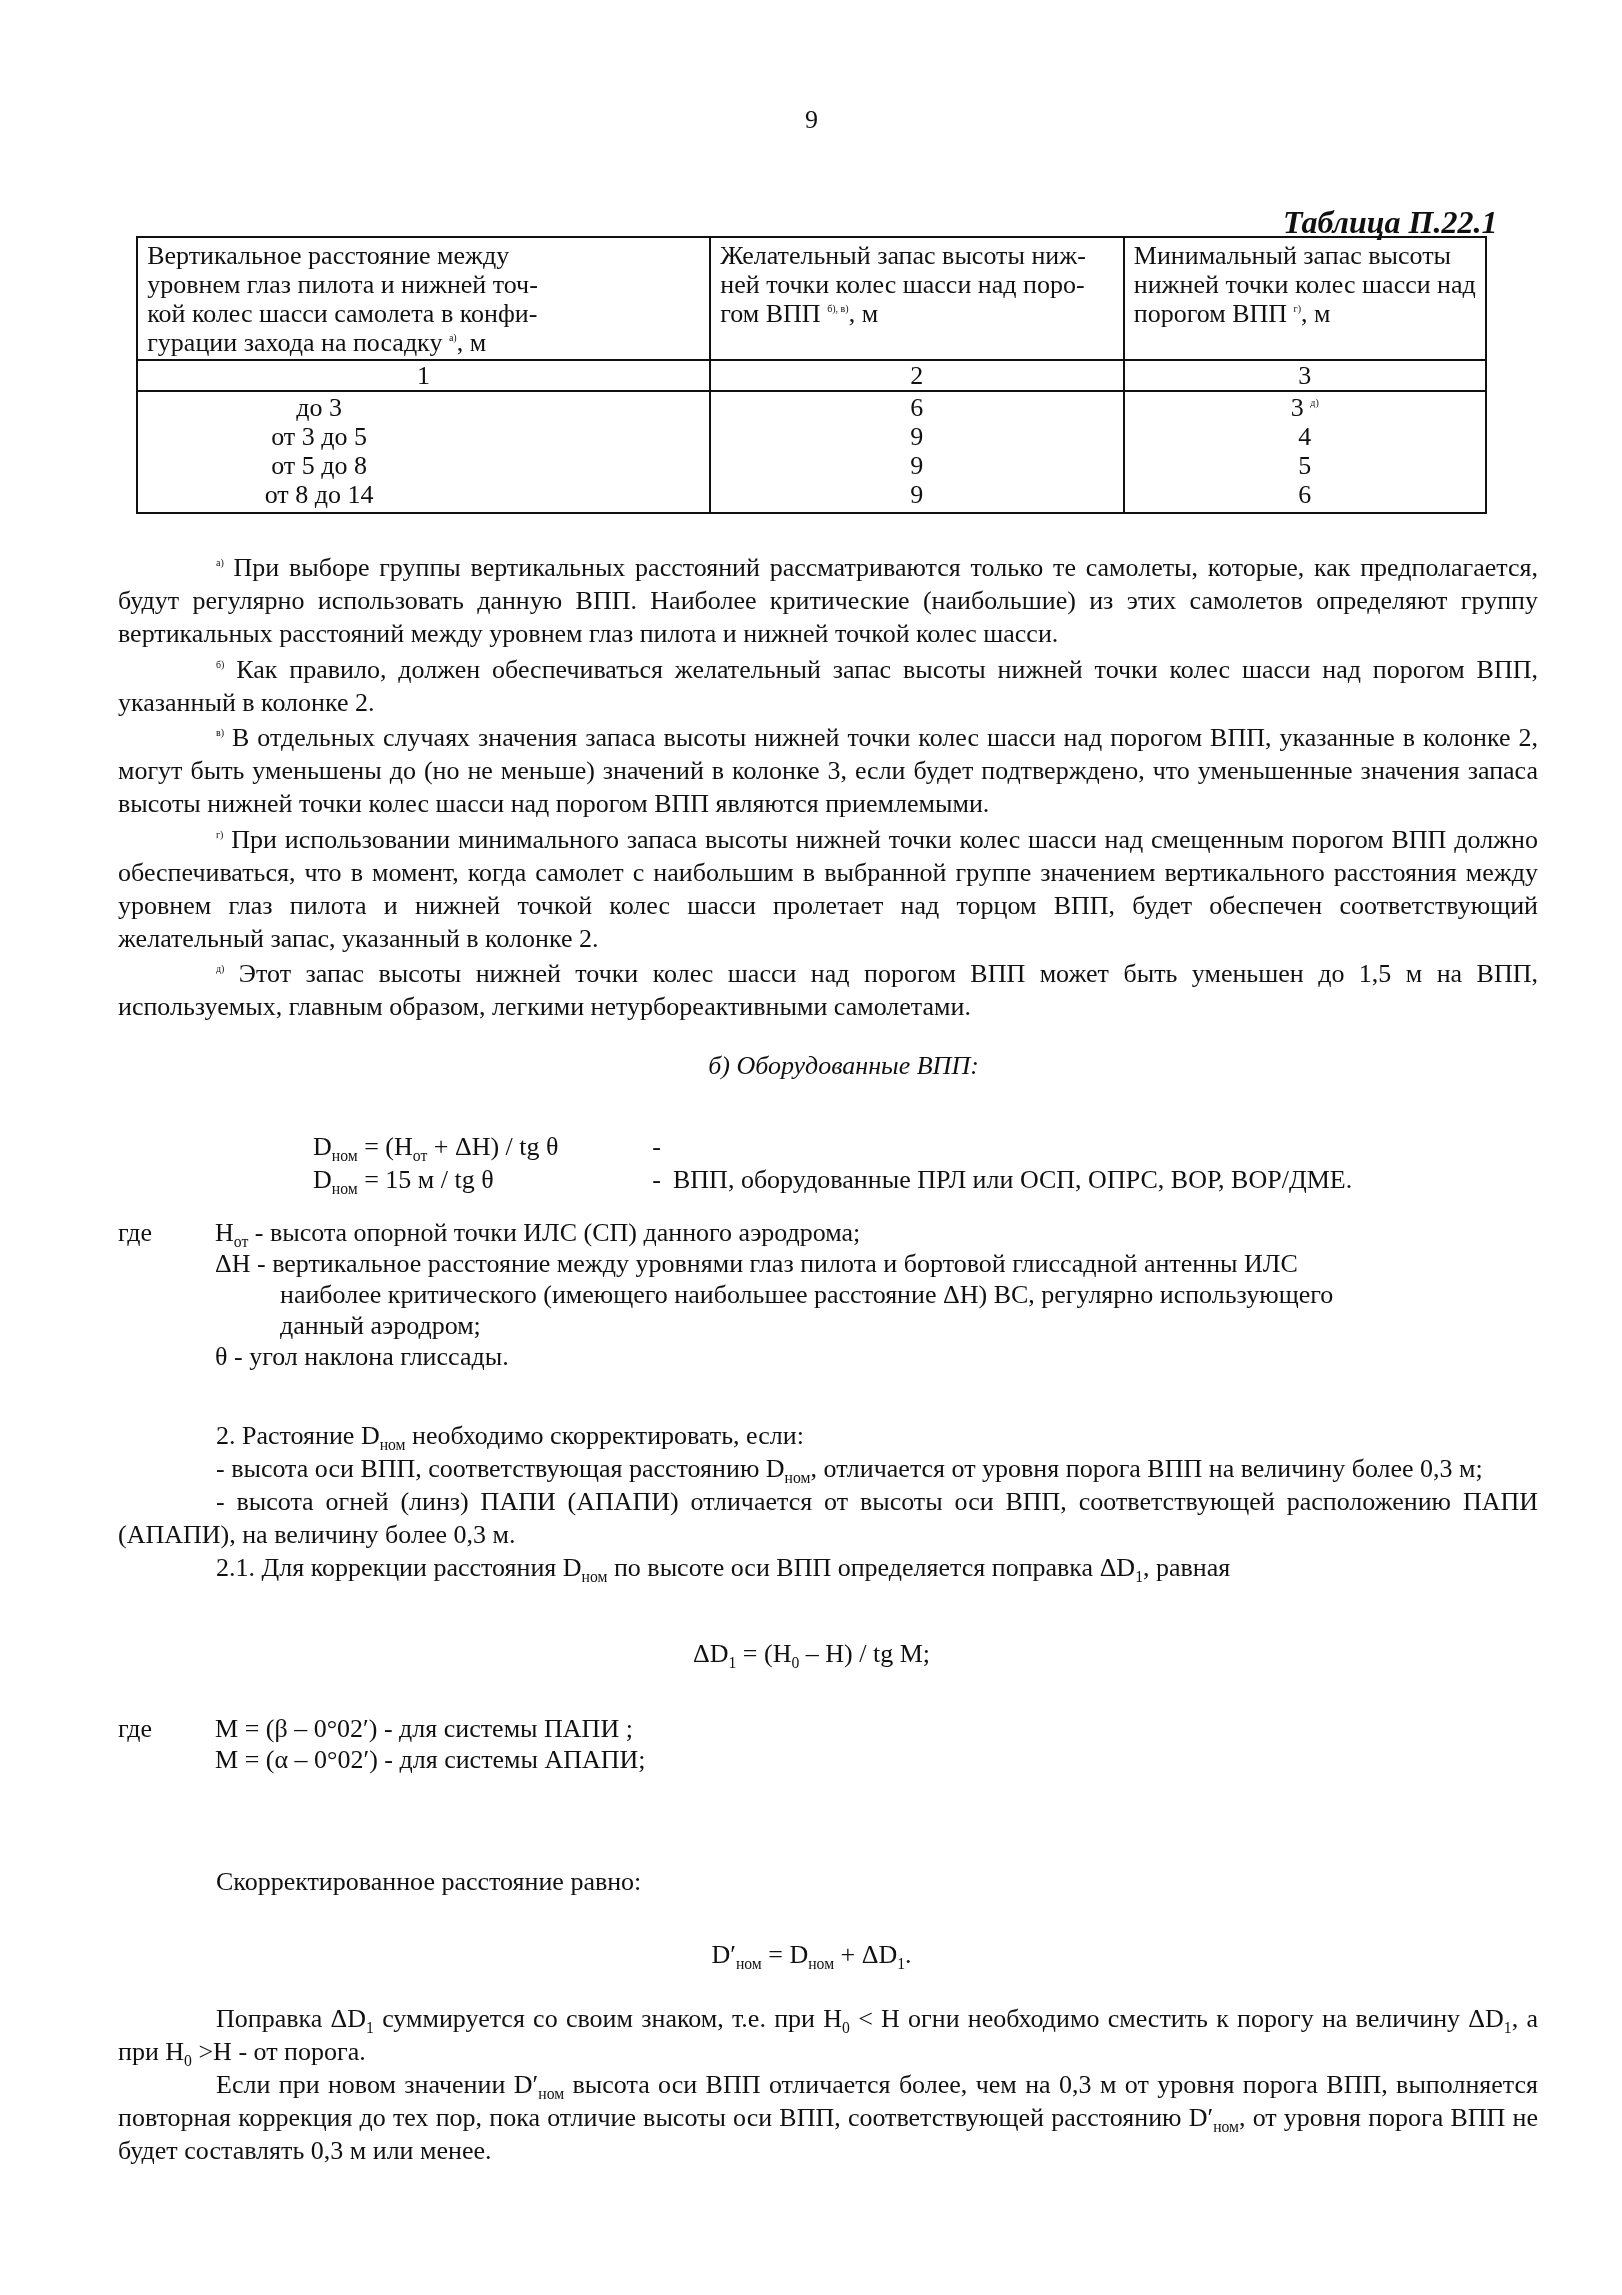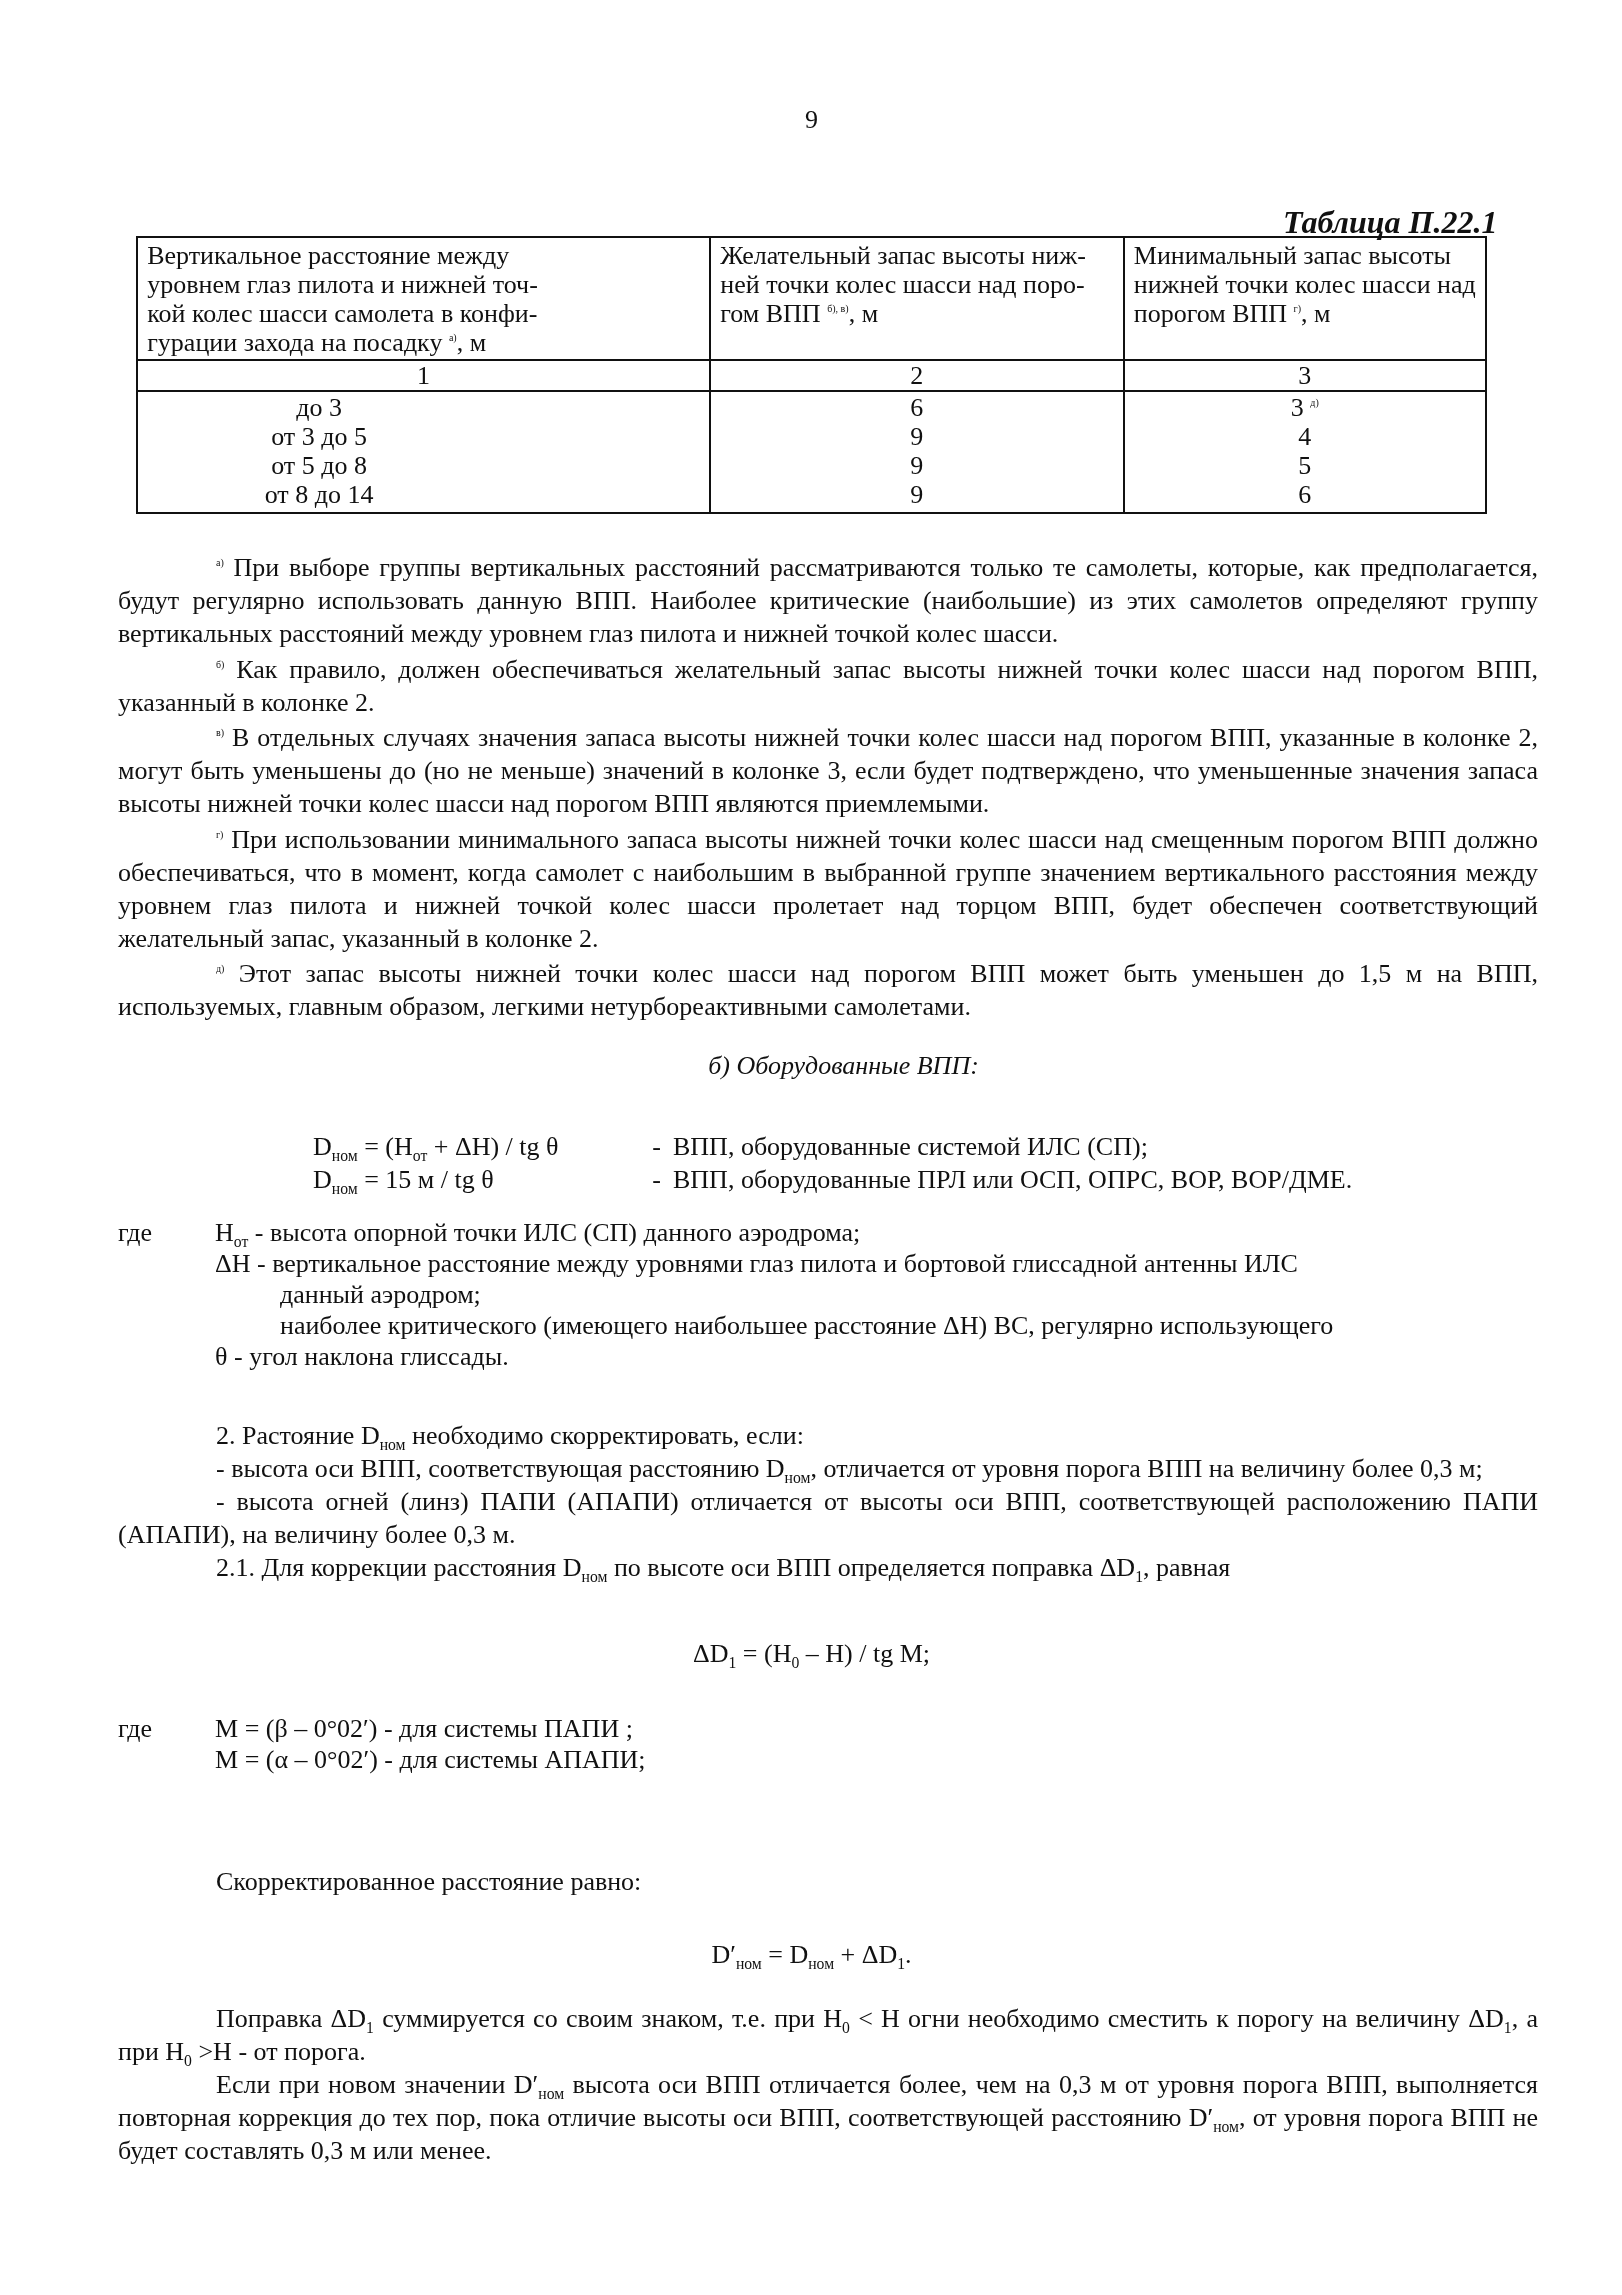--- a/index.html
+++ b/index.html
@@ -100,39 +100,38 @@
   <p><sup>г)</sup><span> При использовании минимального запаса высоты нижней точки колес шасси над смещенным порогом ВПП должно обеспечиваться, что в момент, когда самолет с наибольшим в выбранной группе значением вертикального расстояния между уровнем глаз пилота и нижней точкой колес шасси пролетает над торцом ВПП, будет обеспечен соответствующий желательный запас, указанный в колонке 2.</span></p>
   <p><sup>д)</sup><span> Этот запас высоты нижней точки колес шасси над порогом ВПП может быть уменьшен до 1,5 м на ВПП, используемых, главным образом, легкими нетурбореактивными самолетами.</span></p>
 </div>
 
 <div class="subheading">б) Оборудованные ВПП:</div>
 
 <div class="formula-block" style="top:1114px">
   <div class="formula-row">
     <span class="lhs"><span>D</span><sub>ном</sub><span> = (H</span><sub>от</sub><span> + ΔH) / tg θ</span></span>
     <span class="dash">-</span>
-    <span>ВПП, оборудованные системой ИЛС (СП);</span>
   </div>
   <div class="formula-row">
     <span class="lhs"><span>D</span><sub>ном</sub><span> = 15 м / tg θ</span></span>
     <span class="dash">-</span>
     <span>ВПП, оборудованные ПРЛ или ОСП, ОПРС, ВОР, ВОР/ДМЕ.</span>
   </div>
 </div>
 
 <div class="where-block" style="top:1217px">
   <div class="where-row">
     <span class="where-word">где</span>
     <span class="def"><span>H</span><sub>от</sub><span> - высота опорной точки ИЛС (СП) данного аэродрома;</span></span>
   </div>
   <div class="where-row">
     <span class="where-word"></span>
     <span class="def"><span>ΔH</span><span> - вертикальное расстояние между уровнями глаз пилота и бортовой глиссадной антенны ИЛС</span>
+      <span class="cont">наиболее критического (имеющего наибольшее расстояние ΔH) ВС, регулярно использующего</span>
       <span class="cont">данный аэродром;</span>
-      <span class="cont">наиболее критического (имеющего наибольшее расстояние ΔH) ВС, регулярно использующего</span>
     </span>
   </div>
   <div class="where-row">
     <span class="where-word"></span>
     <span class="def"><span>θ</span><span> - угол наклона глиссады.</span></span>
   </div>
 </div>
 
 <div class="para" style="top:1419px">
   <p><span>2. Растояние D</span><sub>ном</sub><span> необходимо скорректировать, если:</span></p>

